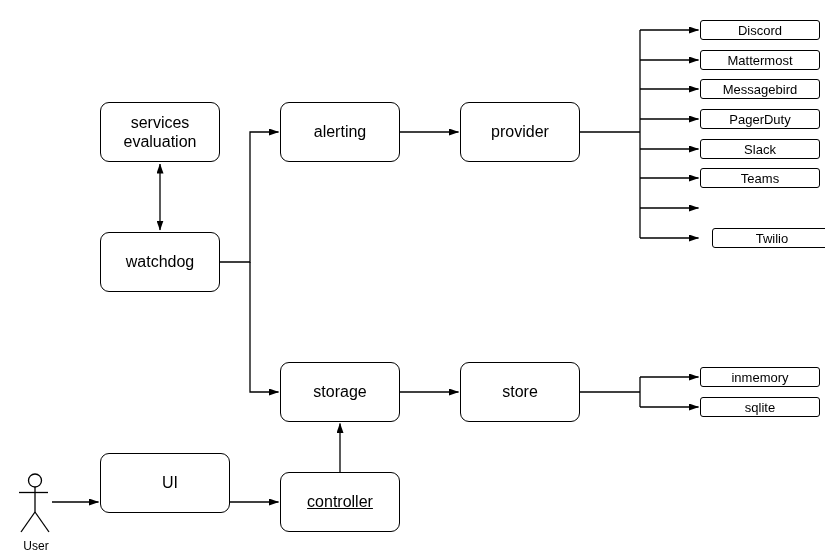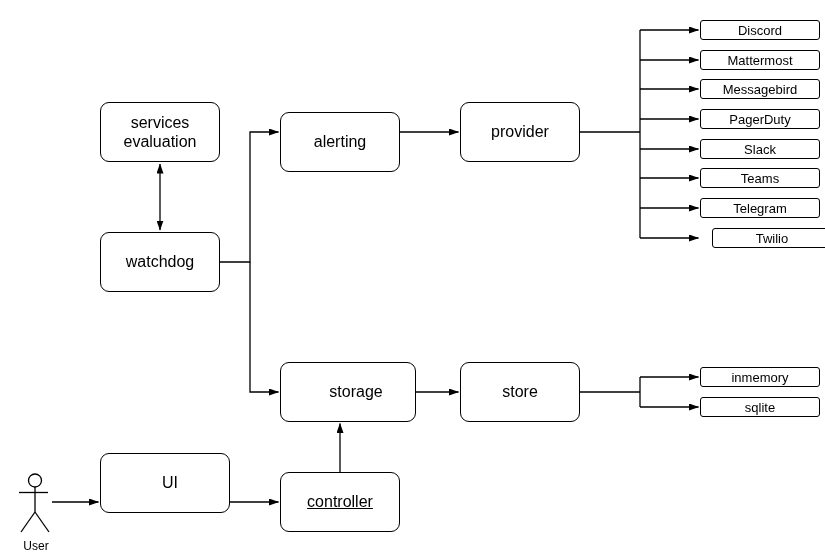--- a/index.html
+++ b/index.html
@@ -108,34 +108,33 @@
       <circle cx="35" cy="480.5" r="6.5"></circle>
       <line x1="35" y1="487" x2="35" y2="512"></line>
       <line x1="19" y1="492.5" x2="48" y2="492.5"></line>
       <line x1="35" y1="512" x2="21" y2="532"></line>
       <line x1="35" y1="512" x2="49" y2="532"></line>
     </g>
   </svg>
 
   <div class="node" style="left:100px; top:102px;">services evaluation</div>
   <div class="node" style="left:100px; top:232px;">watchdog</div>
-  <div class="node" style="left:280px; top:112px;">alerting</div>
+  <div class="node" style="left:280px; top:102px;">alerting</div>
   <div class="node" style="left:460px; top:102px;">provider</div>
-  <div class="node" style="left:280px; top:362px;padding-left:16px;">storage</div>
+  <div class="node" style="left:280px; top:362px;">storage</div>
   <div class="node" style="left:460px; top:362px;">store</div>
   <div class="node" style="left:100px; top:453px;padding-left:10px;">UI</div>
   <div class="node" style="left:280px; top:472px;text-decoration:underline;">controller</div>
 
   <div class="leaf" style="left:700px; top:20px;">Discord</div>
   <div class="leaf" style="left:700px; top:50px;">Mattermost</div>
   <div class="leaf" style="left:700px; top:79px;">Messagebird</div>
   <div class="leaf" style="left:700px; top:109px;">PagerDuty</div>
   <div class="leaf" style="left:700px; top:139px;">Slack</div>
   <div class="leaf" style="left:700px; top:168px;">Teams</div>
-  <div class="leaf" style="left:700px; top:198px;">Telegram</div>
   <div class="leaf" style="left:712px; top:228px;">Twilio</div>
 
   <div class="leaf" style="left:700px; top:367px;">inmemory</div>
   <div class="leaf" style="left:700px; top:397px;">sqlite</div>
 
   <div class="actor-label">User</div>
 
 </div>
 
 </body></html>

